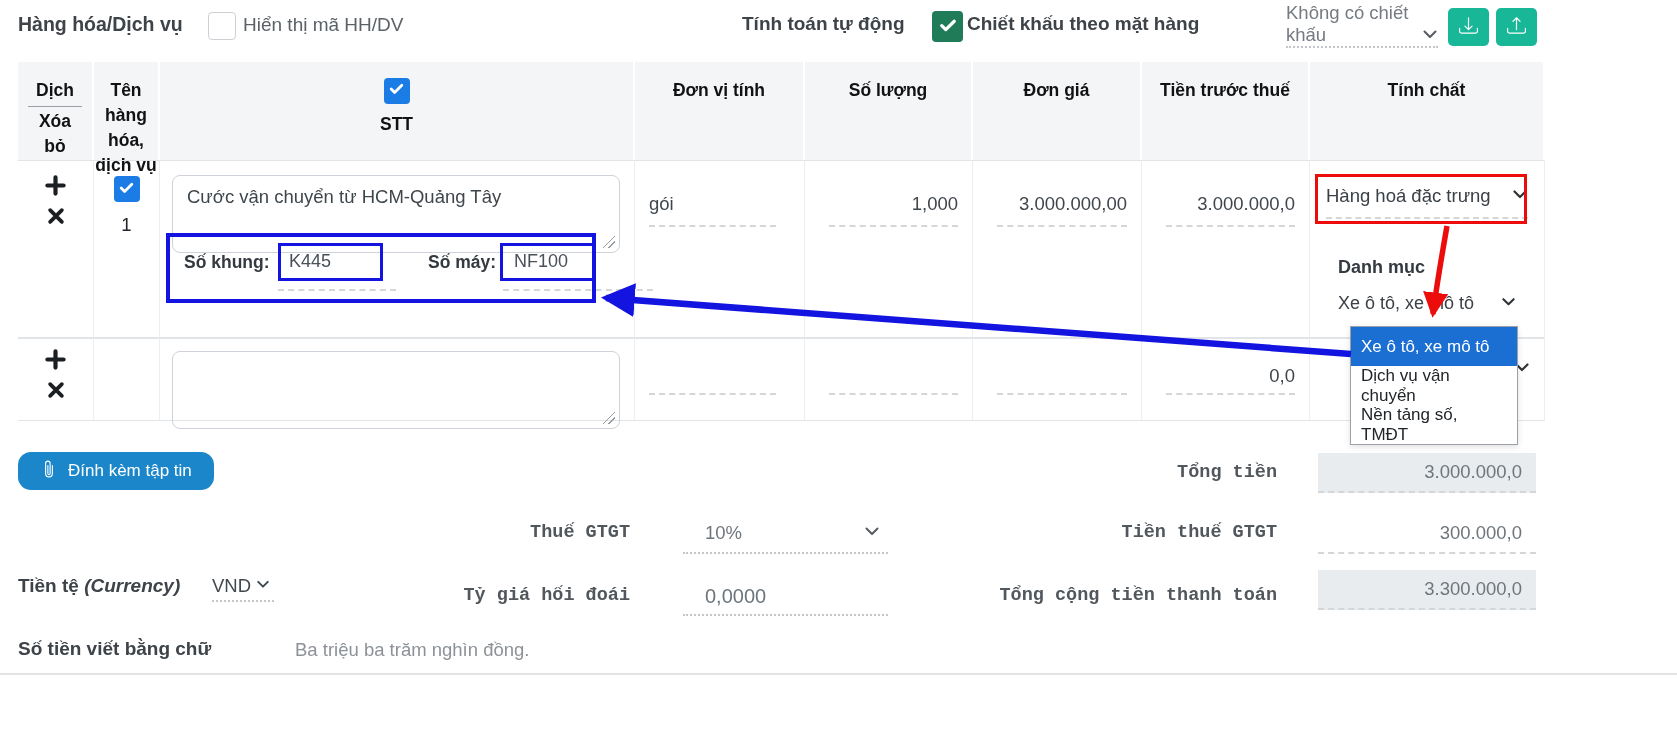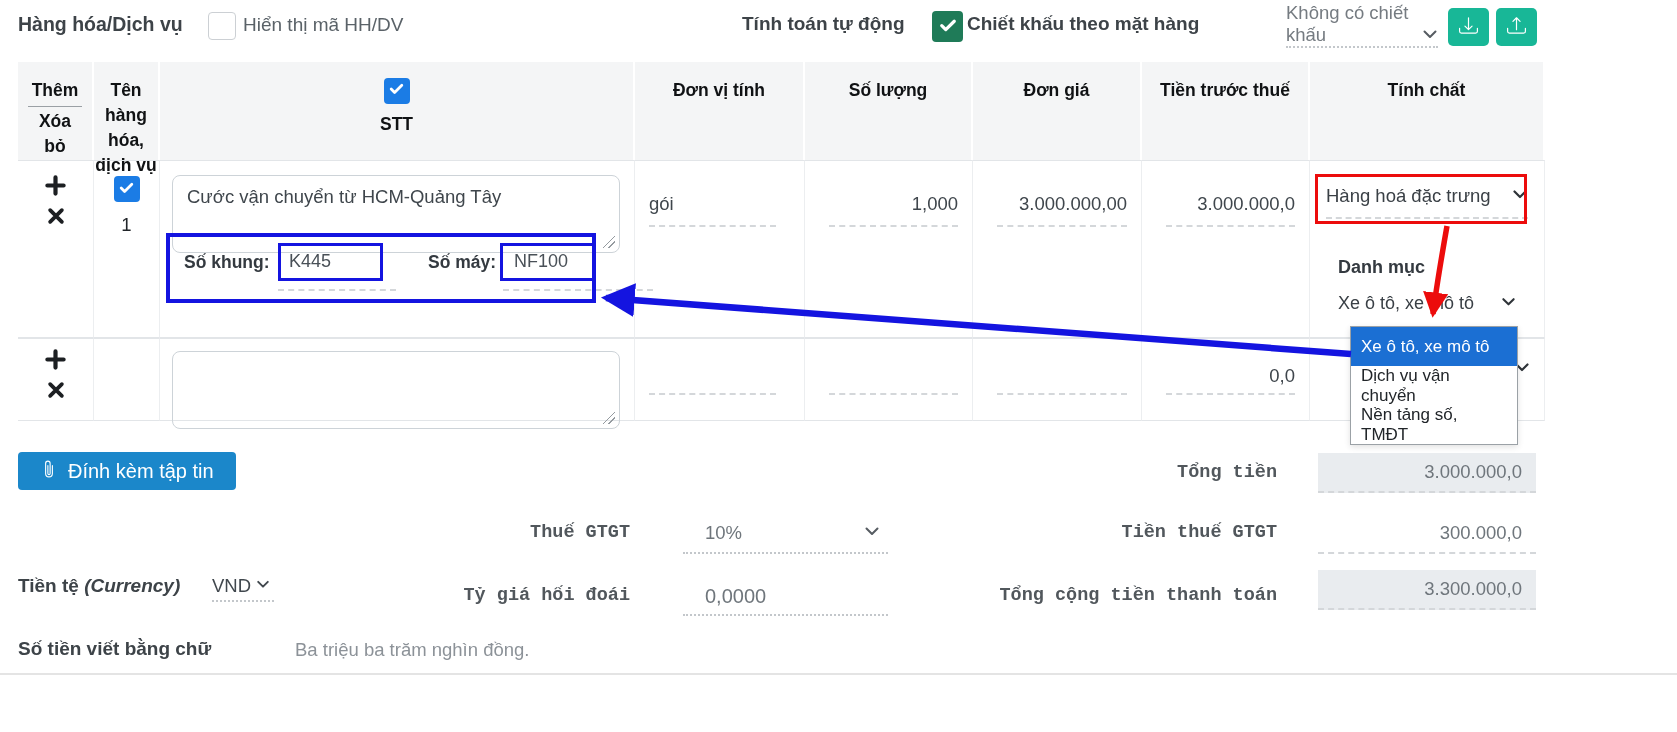--- a/index.html
+++ b/index.html
@@ -40,22 +40,22 @@
   
   .ddl{position:absolute;left:1350px;top:326px;width:166px;background:#fff;border:1px solid #9ba1a6;
        z-index:30;box-shadow:0 2px 6px rgba(0,0,0,.12);}
   .ddl-item{height:39px;display:flex;align-items:center;padding:0 10px;font-size:17px;color:#212529;cursor:pointer;}
   .ddl-item.hl{background:#1b6fd3;color:#fff;}
   
   .fldbox{position:absolute;width:218px;height:40px;display:flex;align-items:center;justify-content:flex-end;
           padding-right:14px;box-sizing:border-box;font-size:18.5px;color:#6f767c;border-bottom:2px dashed #d4d7da;}
   .fldbox.gray{background:#e9ecef;}
   .flabel{position:absolute;font-size:18.5px;font-weight:700;color:#51575c;text-align:right;font-family:Liberation Mono, monospace;}
-  .attach{position:absolute;left:18px;top:452px;height:38px;background:#1b87ca;border-radius:4px;border:none;
-          color:#fff;font-size:20px;font-family:"Liberation Sans",sans-serif;display:flex;align-items:center;gap:10px;padding:0 22px;cursor:pointer;}
+  .attach{position:absolute;left:18px;top:452px;height:38px;background:#1b87ca;border-radius:13px;border:none;
+          color:#fff;font-size:17px;font-family:"Liberation Sans",sans-serif;display:flex;align-items:center;gap:10px;padding:0 22px;cursor:pointer;}
   
   .ann{position:absolute;z-index:45;pointer-events:none;box-sizing:border-box;}
   .ann.blue{border:4px solid #1414e0;}
   .ann.blue-thin{border:3px solid #1414e0;}
   .ann.red{border:3px solid #ec0c0c;}
   svg.overlay{position:absolute;left:0;top:0;z-index:50;pointer-events:none;}
 </style>
 </head>
 <body>
 
@@ -90,21 +90,21 @@
   <div class="abs iconbtn" style="left:1496px;top:8px;">
     <span><svg width="19" height="19" viewBox="0 0 16 16" fill="#fff">
           <path d="M.5 9.9a.5.5 0 0 1 .5.5v2.5a1 1 0 0 0 1 1h12a1 1 0 0 0 1-1v-2.5a.5.5 0 0 1 1 0v2.5a2 2 0 0 1-2 2H2a2 2 0 0 1-2-2v-2.5a.5.5 0 0 1 .5-.5z"></path>
           <path d="M7.646 1.146a.5.5 0 0 1 .708 0l3 3a.5.5 0 0 1-.708.708L8.5 2.707V11.5a.5.5 0 0 1-1 0V2.707L5.354 4.854a.5.5 0 1 1-.708-.708l3-3z"></path>
         </svg></span>
   </div>
 
   <div class="grid">
 
     <div class="th">
-      <div>Thêm</div>
+      <div>Dịch</div>
       <div class="hdr-div"></div>
       <div style="width:44px;margin:0 auto;">Xóa bỏ</div>
     </div>
     <div class="th">Tên hàng hóa, dịch vụ</div>
     <div class="th">
       <div class="chk on blue" style="width:26px;height:26px;margin:0 auto;">
         <span><svg width="17" height="17" viewBox="0 0 16 16">
               <path d="M3 8.5l3.2 3.2L13 5" fill="none" stroke="#fff" stroke-width="2.6" stroke-linecap="round" stroke-linejoin="round"></path>
             </svg></span>
       </div>

